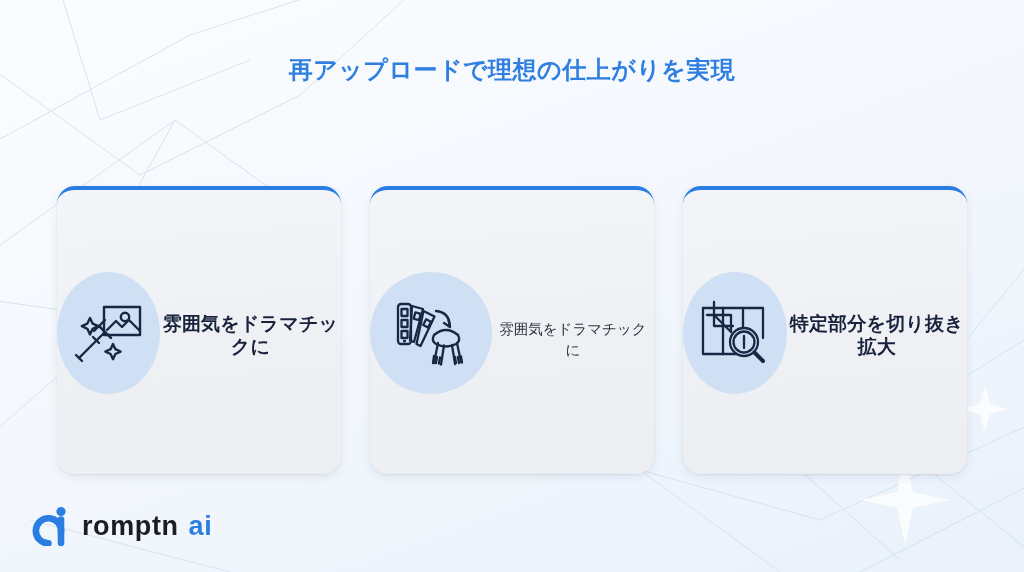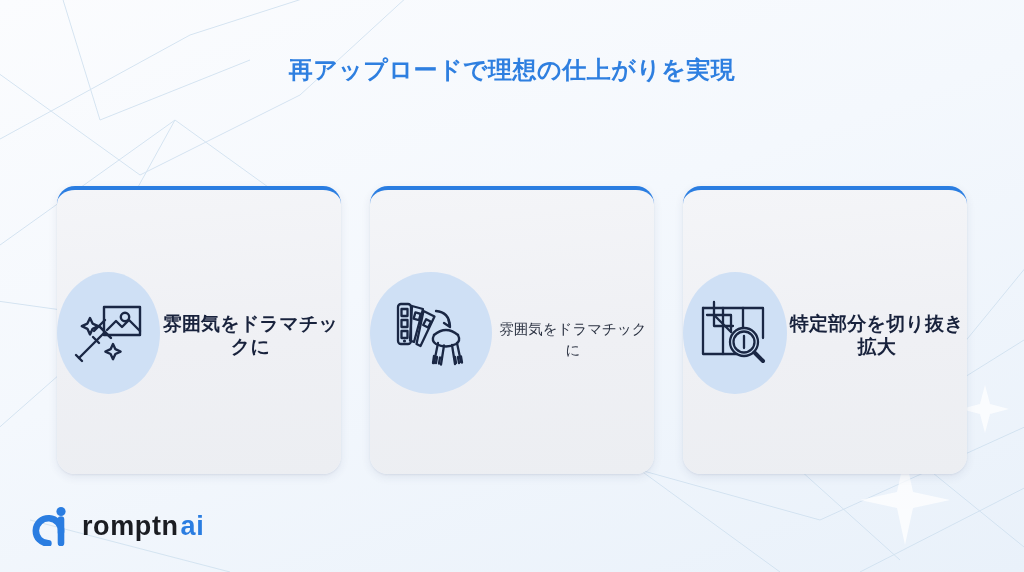--- a/index.html
+++ b/index.html
@@ -92,21 +92,21 @@
     gap: 14px;
   }
   .logo-mark { width:36px; height:40px; display:block; }
   .logo-text {
     font-size: 27px;
     font-weight: 700;
     color: #1b1d22;
     letter-spacing: 0.6px;
     line-height:1;
   }
-  .logo-text .ai { color:#2a7de1; margin-left:2px;text-align:right; }
+  .logo-text .ai { color:#2a7de1; margin-left:10px;text-align:right; }
 </style>
 </head>
 <body>
 
 <svg id="bg-lines" viewBox="0 0 1024 572">
   <g stroke="#cfe0ef" stroke-width="1" fill="none" opacity="0.85">
     <path d="M-20 150 L190 35 L330 -10"></path>
     <path d="M-20 60 L140 175 L300 95 L420 -15"></path>
     <path d="M0 245 L175 120 L300 210 L205 330 L-10 300"></path>
     <path d="M60 -10 L100 120 L250 60"></path>

